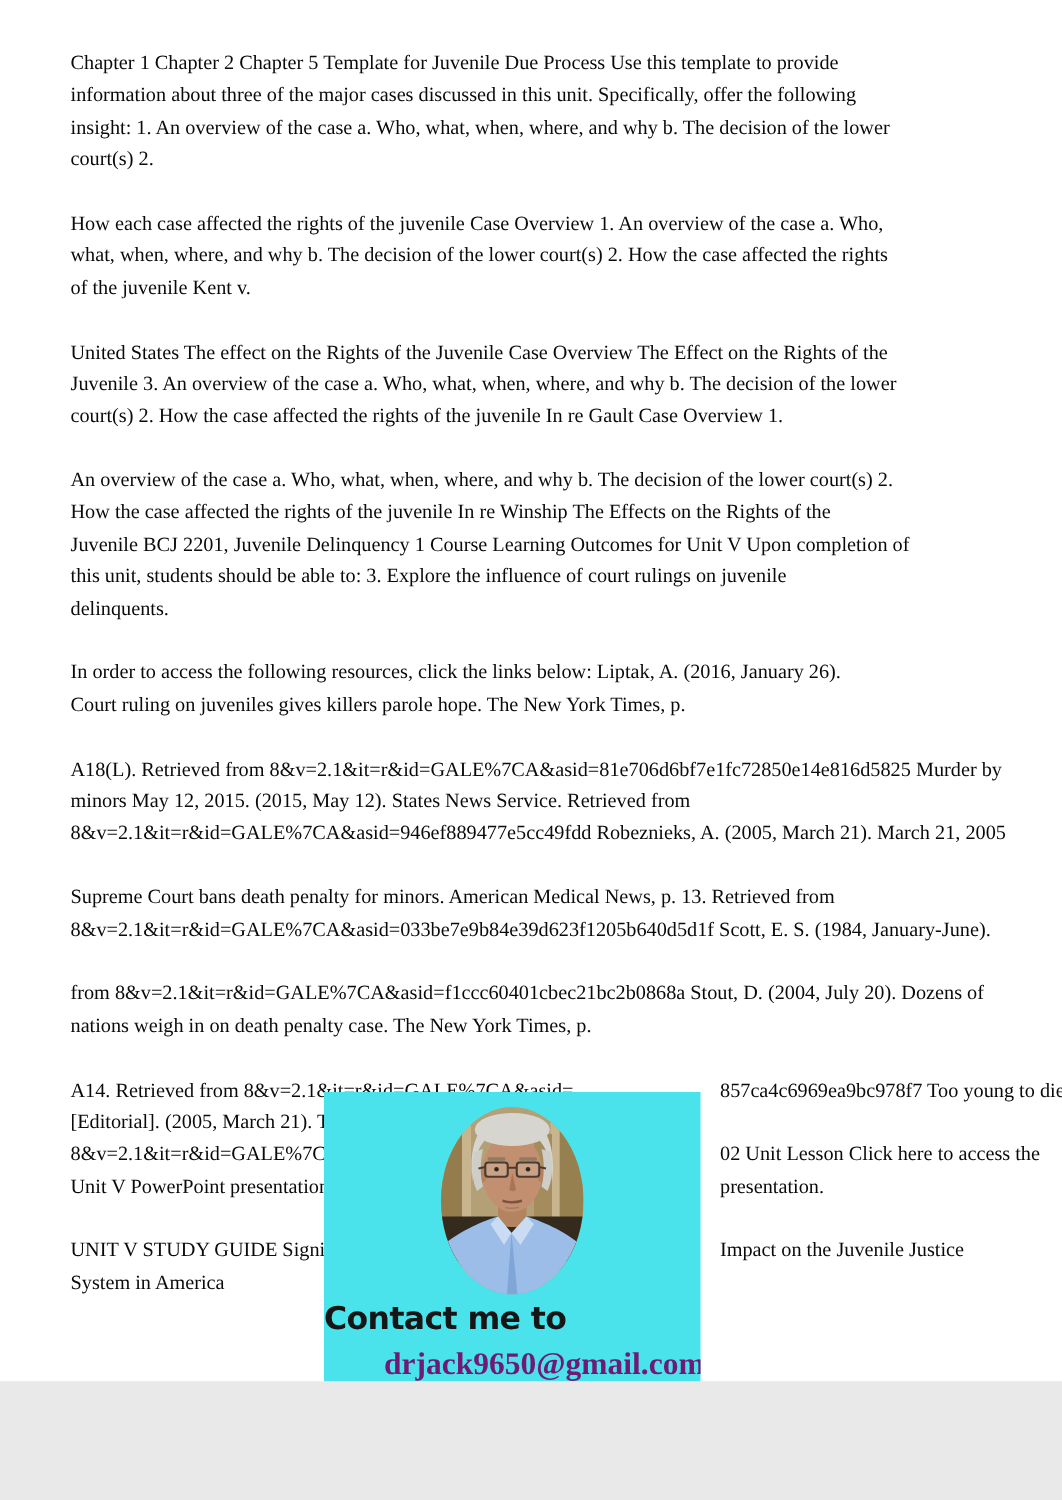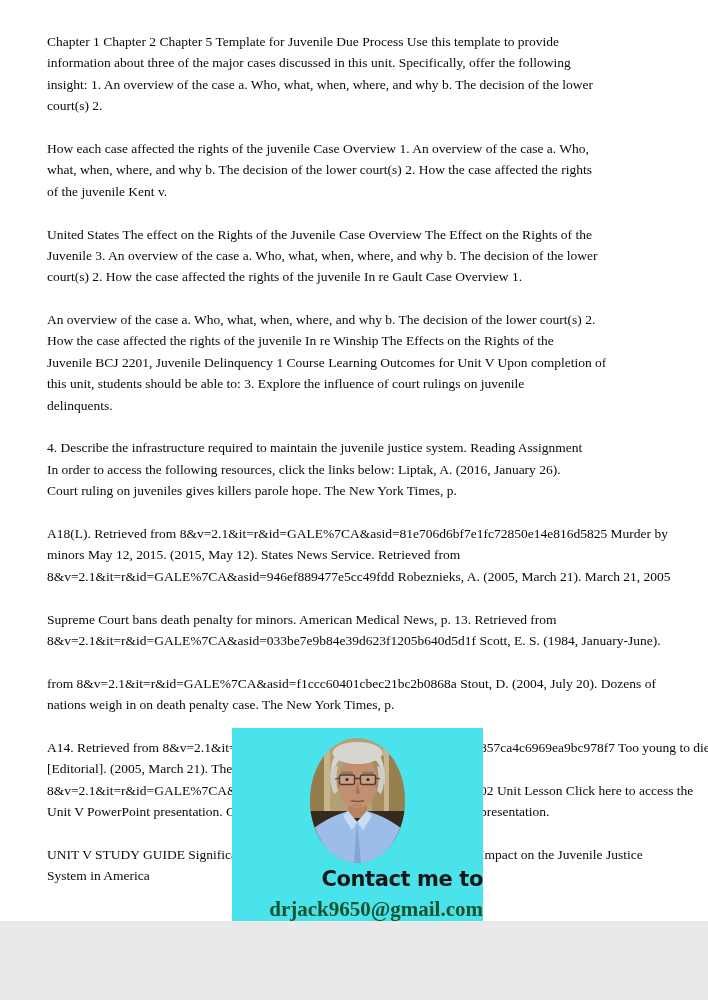--- a/index.html
+++ b/index.html
@@ -29,26 +29,26 @@
     white-space: pre;
   }
   .frag-right {
     position: absolute;
     left: 433px; 
     top: 0;
     white-space: pre;
   }
   .overlay {
     position: absolute;
-    left: 232px;
+    left: 216px;
     top: 728px;
     width: 251px;
     height: 247px;
     background: #4BE3EB;
-    text-align: right;
+    text-align: left;
     overflow: hidden;
   }
   .photo {
     display: block;
     margin: 10px auto 0 auto;
     width: 95px;
     height: 125px;
   }
   .overlay-heading {
     margin-top: 1px;
@@ -91,21 +91,20 @@
         <div class="line">court(s) 2. How the case affected the rights of the juvenile In re Gault Case Overview 1.</div>
       </div>
       <div class="para">
         <div class="line">An overview of the case a. Who, what, when, where, and why b. The decision of the lower court(s) 2.</div>
         <div class="line">How the case affected the rights of the juvenile In re Winship The Effects on the Rights of the</div>
         <div class="line">Juvenile BCJ 2201, Juvenile Delinquency 1 Course Learning Outcomes for Unit V Upon completion of</div>
         <div class="line">this unit, students should be able to: 3. Explore the influence of court rulings on juvenile</div>
         <div class="line">delinquents.</div>
       </div>
       <div class="para">
-        <div class="line">4. Describe the infrastructure required to maintain the juvenile justice system. Reading Assignment</div>
         <div class="line">In order to access the following resources, click the links below: Liptak, A. (2016, January 26).</div>
         <div class="line">Court ruling on juveniles gives killers parole hope. The New York Times, p.</div>
       </div>
       <div class="para">
         <div class="line">A18(L). Retrieved from 8&amp;v=2.1&amp;it=r&amp;id=GALE%7CA&amp;asid=81e706d6bf7e1fc72850e14e816d5825 Murder by</div>
         <div class="line">minors May 12, 2015. (2015, May 12). States News Service. Retrieved from</div>
         <div class="line">8&amp;v=2.1&amp;it=r&amp;id=GALE%7CA&amp;asid=946ef889477e5cc49fdd Robeznieks, A. (2005, March 21). March 21, 2005</div>
       </div>
       <div class="para">
         <div class="line">Supreme Court bans death penalty for minors. American Medical News, p. 13. Retrieved from</div>
@@ -175,16 +174,16 @@
 
         <path d="M 47.5 44 L 45.5 55 C 46.5 56.5 49 56.5 50 55 L 47.5 44 Z" fill="#ab7553"></path>
 
         <path d="M 41 62.5 Q 47.5 64.5 54 62.5" fill="none" stroke="#7e5140" stroke-width="1.6"></path>
         <path d="M 43 67 Q 47.5 68 52 67" fill="none" stroke="#a87a5c" stroke-width="1"></path>
       </g>
     </svg>
     <div class="overlay-heading" style="color: rgb(22, 22, 22);">
       <div>Contact me to</div>
     </div>
-    <div class="overlay-email" style="color: #14532d;">drjack9650@gmail.com</div>
+    <div class="overlay-email" style="color: #701a75; margin-left: 40px;">drjack9650@gmail.com</div>
   </div>
 
 </div>
 
 </body></html>

